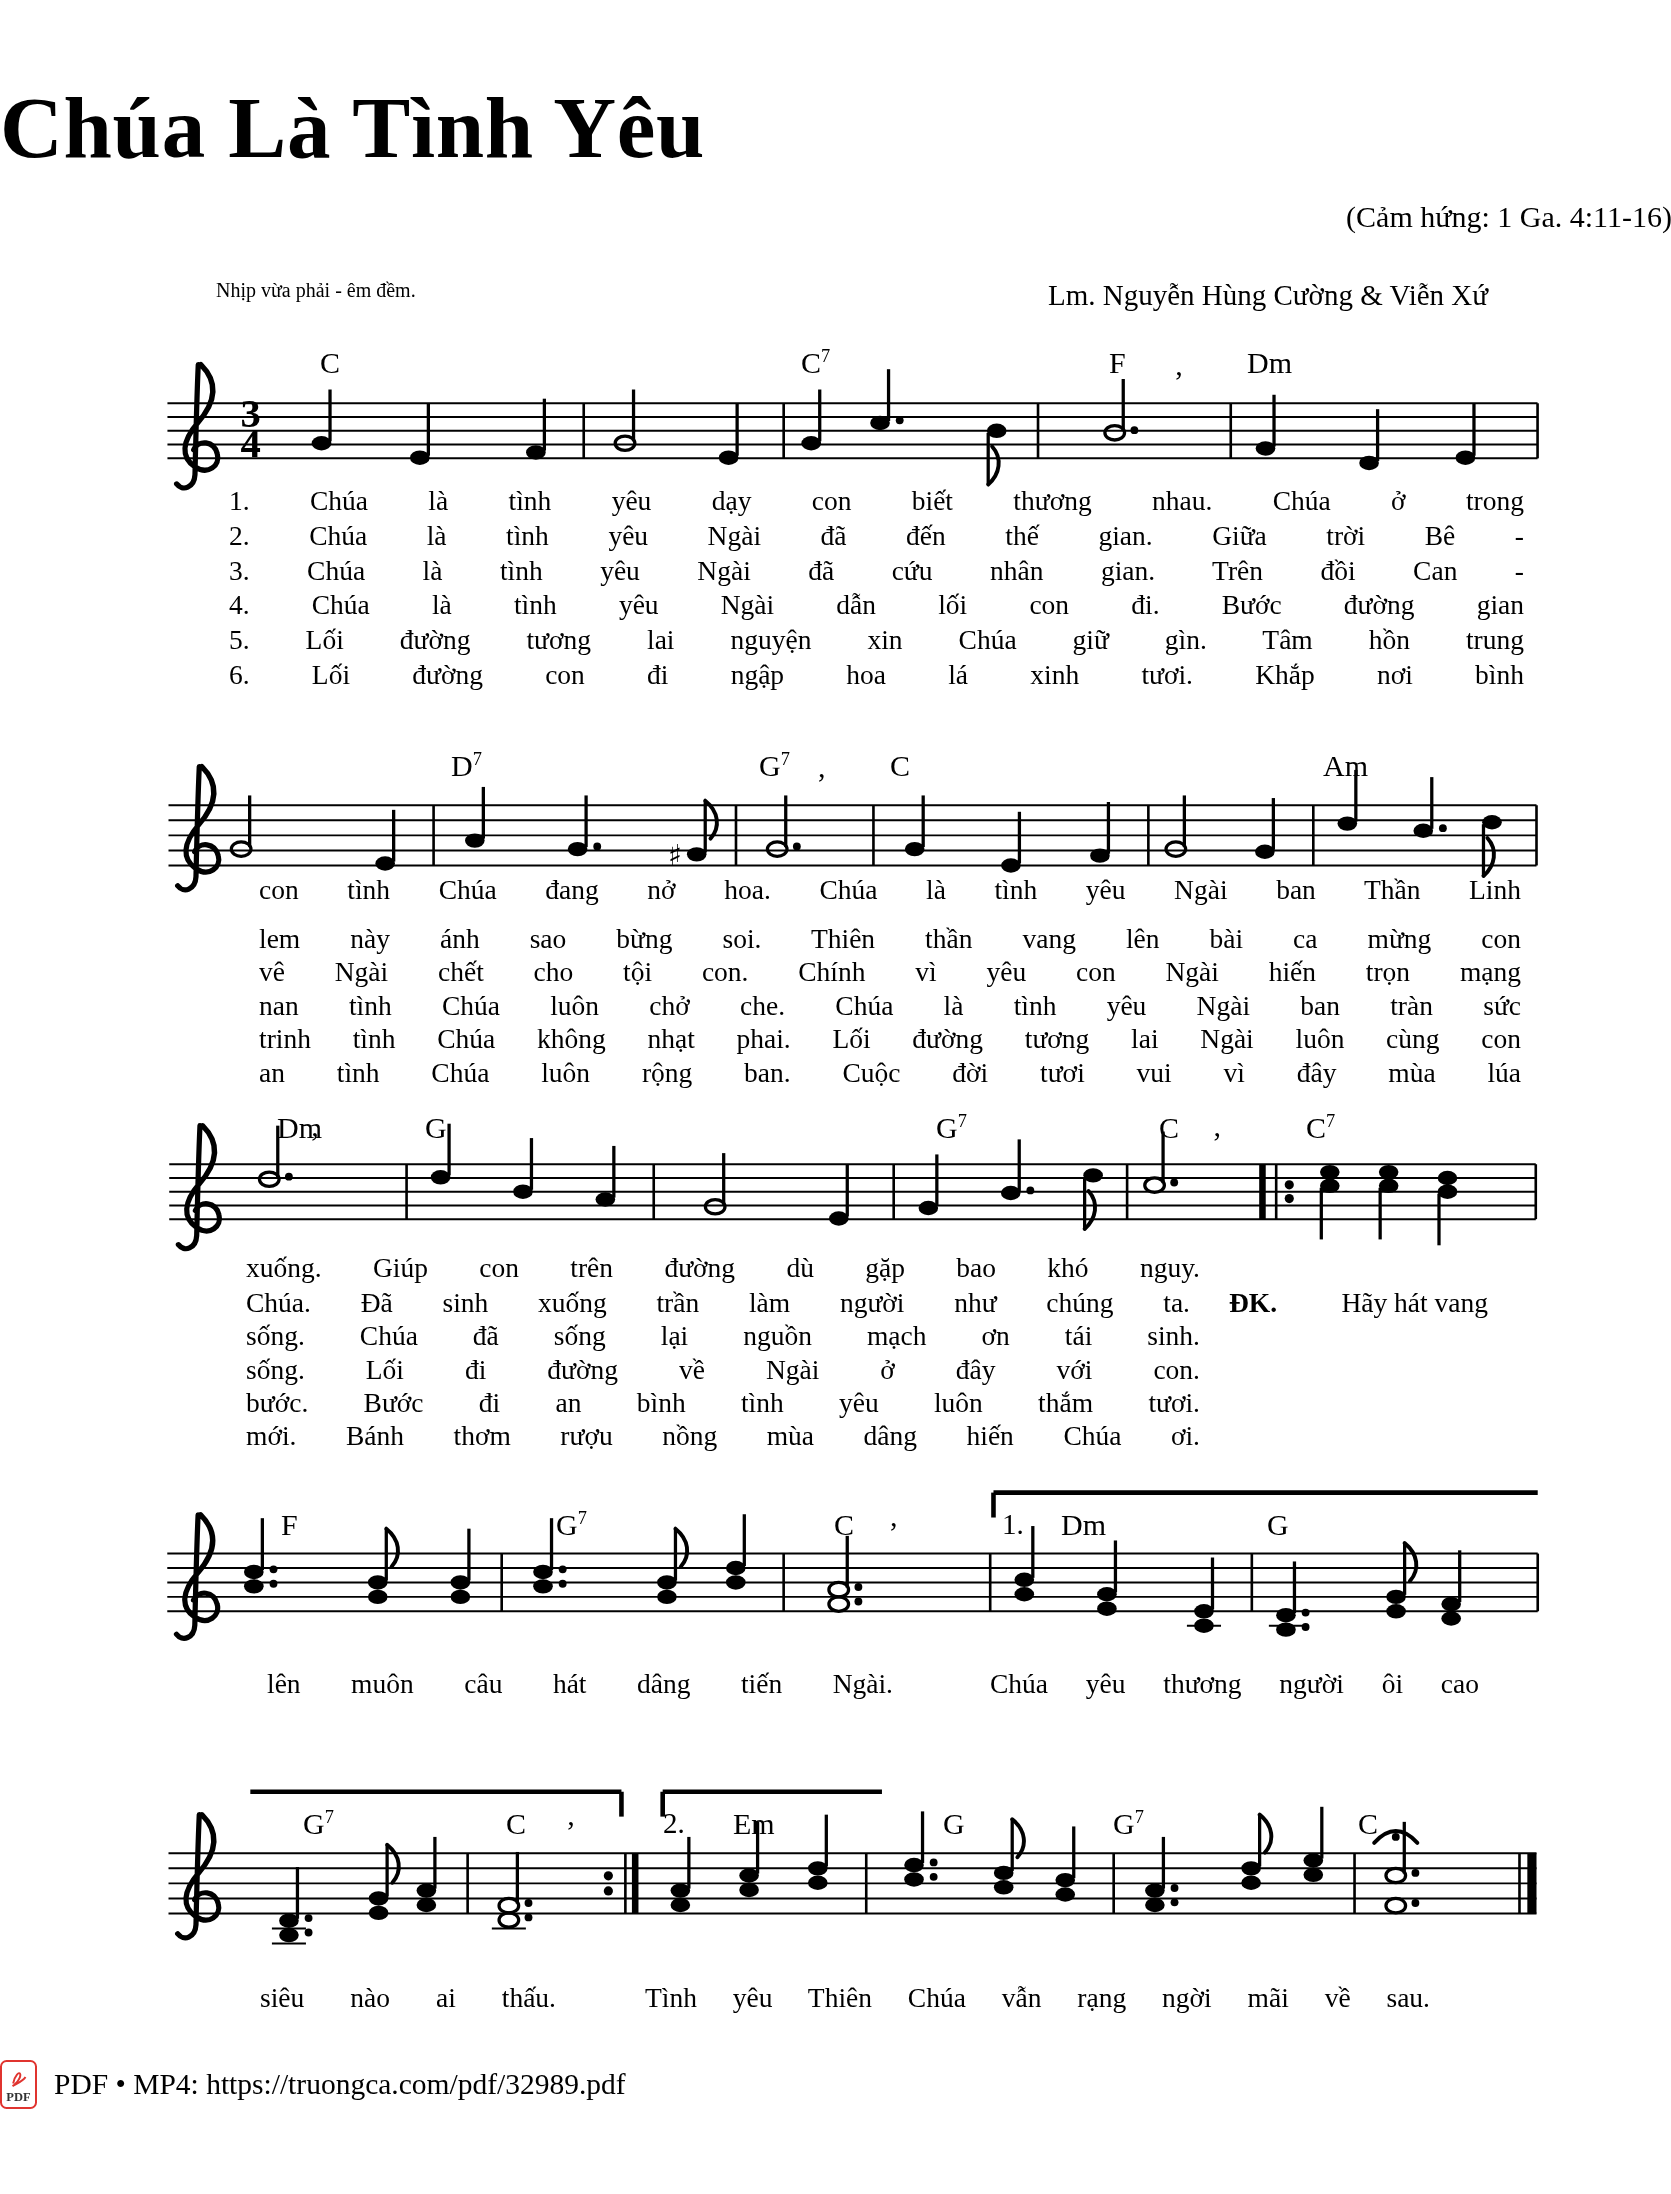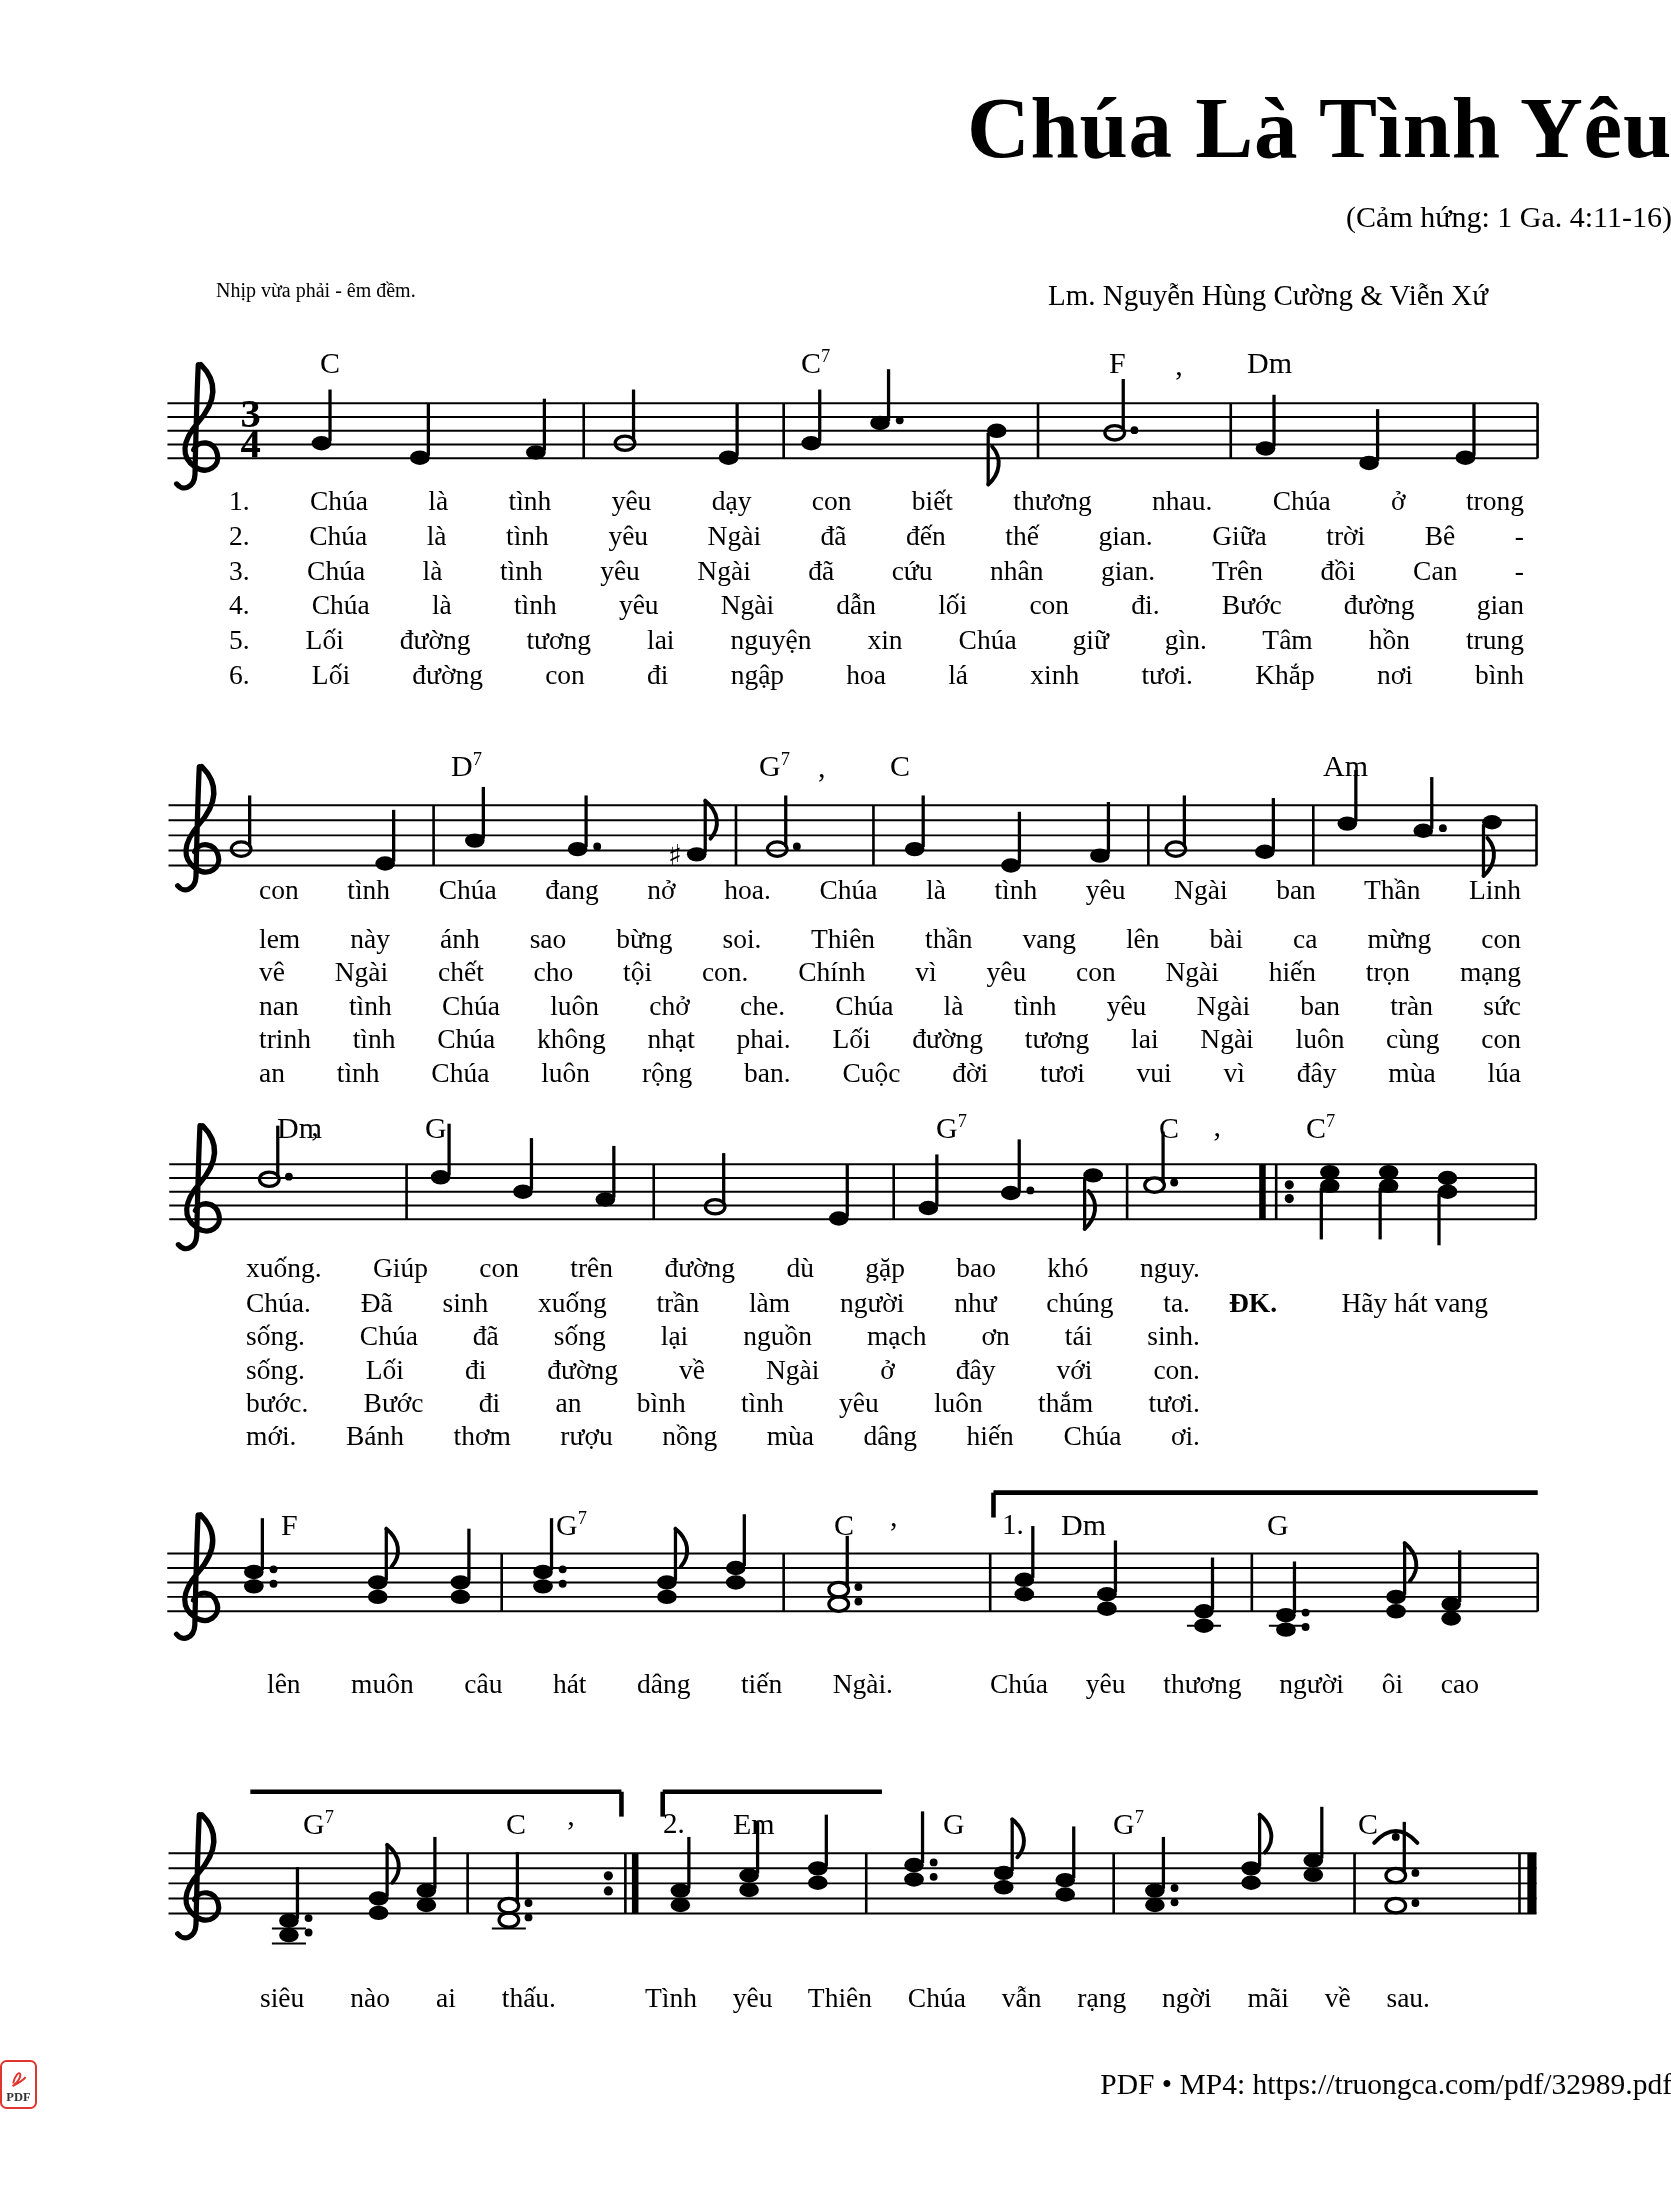--- a/index.html
+++ b/index.html
@@ -1,19 +1,19 @@
 <!DOCTYPE html>
 <html style="font-size:10.5px"><head>
 <meta charset="utf-8">
 <style>
   html,body{margin:0;padding:0}
   body{width:1672px;height:2194px;background:#ffffff;color:#000;
        font-family:"Liberation Serif","DejaVu Serif",serif;position:relative;overflow:hidden}
   .page{position:absolute;inset:0}
-  .title{position:absolute;top:77px;left:0;width:100%;text-align:right;
+  .title{position:absolute;top:77px;left:0;width:100%;text-align:left;
          font-size:87px;font-weight:bold;margin:0;letter-spacing:0.7px}
   .subtitle{position:absolute;top:200px;left:0;width:100%;text-align:right;font-size:30px}
   .tempo{position:absolute;top:279px;left:216px;font-size:20px}
   .composer{position:absolute;top:279px;right:184px;font-size:29px}
   .chord{position:absolute;font-size:30px;white-space:nowrap}
   .chord sup{font-size:18.4px;vertical-align:super}
   .ending-label{position:absolute;font-size:29px}
   svg.system{position:absolute;overflow:visible}
   .sl{stroke:#000;stroke-width:3}
   .bl{stroke:#000;stroke-width:4}
@@ -25,21 +25,21 @@
   .clef{fill:none;stroke:#000;stroke-width:8;stroke-linecap:round}
   .timesig{font:bold 62px "Liberation Serif",serif}
   .breath{font:46px "Liberation Serif",serif}
   .acc{font:44px "DejaVu Sans",sans-serif}
   .lyr{position:absolute;font-size:27.5px;line-height:1.15;
        text-align:justify;text-align-last:justify;white-space:normal}
   .lyr-flex{position:absolute;display:flex;justify-content:space-between}
   .seg{font-size:27.5px;line-height:1.15;text-align:justify;text-align-last:justify;display:inline-block}
   .seg-flex{display:flex;justify-content:space-between;font-size:27.5px;line-height:1.15}
   .footer{position:absolute;top:2060px;left:0;width:100%;display:flex;
-          justify-content:space-between;align-items:center;gap:17px}
+          justify-content:flex-start;align-items:center;gap:17px}
   .pdf-icon{width:37px;height:49px;border:2.6px solid #e0342f;border-radius:6.6px;background:#fff;
             display:flex;flex-direction:column;align-items:center;justify-content:flex-end;
             font-size:12.5px;font-weight:bold;color:#333;box-sizing:border-box;padding-bottom:2px}
   .pdf-squig{stroke:#e0342f;stroke-width:3;fill:none}
   .footer-text{font-size:29.5px}
 </style>
 </head>
 <body>
 
 <svg width="0" height="0" style="position:absolute">

